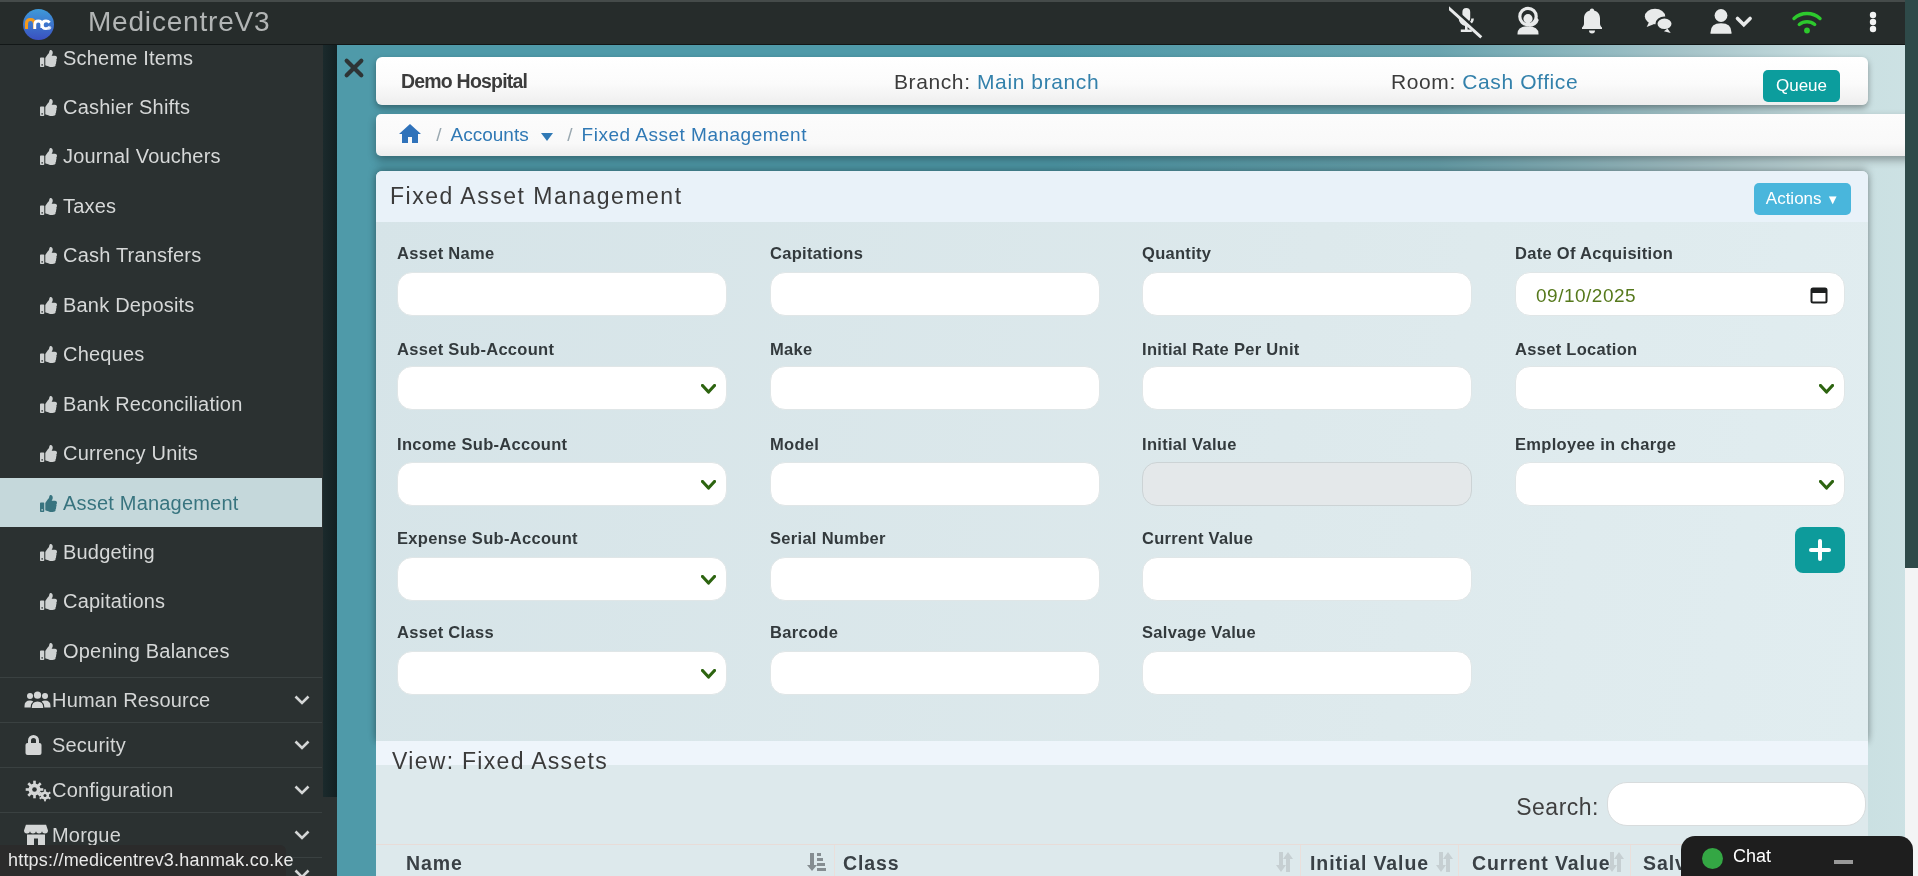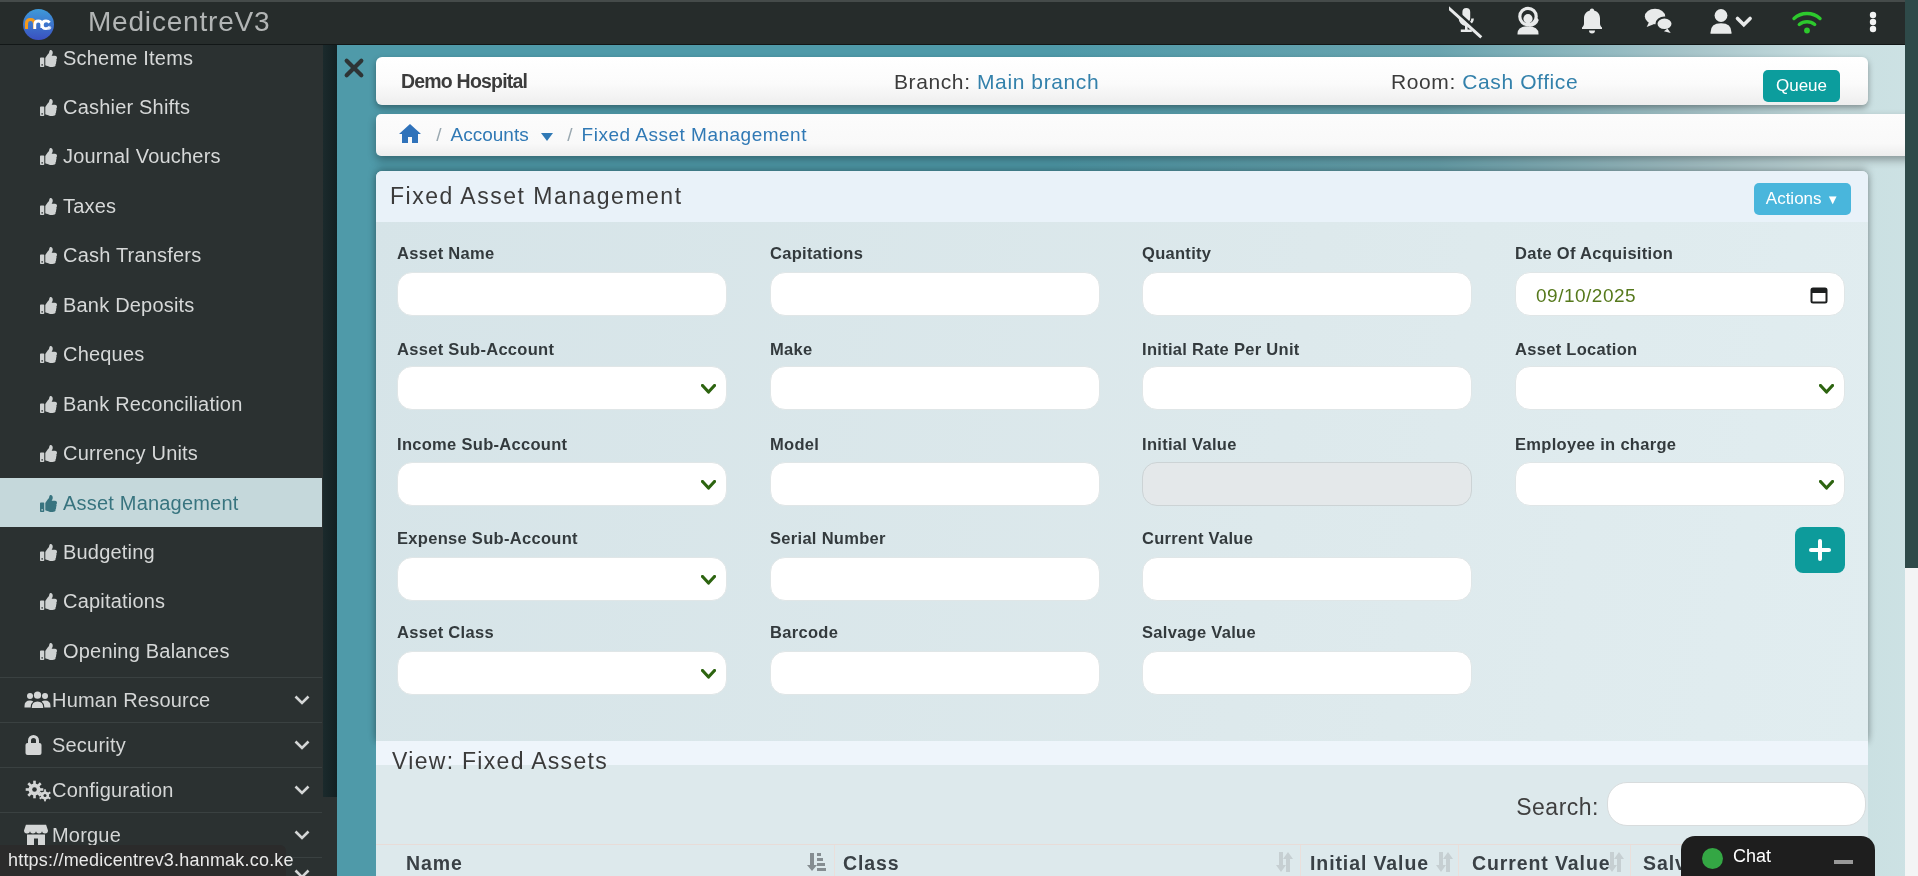--- a/index.html
+++ b/index.html
@@ -59,21 +59,21 @@
 .vhead .vtitle { position:absolute; left:16px; top:7px; font-size:23px; letter-spacing:1.3px; color:#3b3b3b; }
 .slabel { position:absolute; right:269px; top:53px; font-size:23px; letter-spacing:0.5px; color:#3f3f3f; }
 .sinput { position:absolute; left:1231px; top:41px; width:259px; height:44px; background:#fff; border:1px solid #d8dcdd; border-radius:20px; }
 .thead { position:absolute; left:0; top:103px; width:1492px; height:32px; border-top:1px solid #e8dcd8; }
 .th { position:absolute; top:7px; font-size:19.5px; font-weight:bold; letter-spacing:0.9px; color:#3a4146; white-space:nowrap; }
 .thsep { position:absolute; top:0; width:1px; height:32px; background:#eadfdb; }
 
 .vsb { position:absolute; left:1905px; top:0; width:13px; height:876px; background:#f3f5f5; z-index:40; }
 .vsb .thumb { position:absolute; left:0; top:0; width:13px; height:568px; background:#2e4a49; }
 
-.chat { position:absolute; left:1681px; top:836px; width:194px; height:40px; background:#1e1e1e; border-radius:14px 14px 0 0; z-index:50; }
+.chat { position:absolute; left:1681px; top:836px; width:232px; height:40px; background:#1e1e1e; border-radius:14px 14px 0 0; z-index:50; }
 .chat .dot { position:absolute; left:21px; top:12px; width:21px; height:21px; border-radius:50%; background:#34a744; }
 .chat .ctxt { position:absolute; left:52px; top:10px; color:#fff; font-size:18px; }
 .chat .min { position:absolute; left:153px; top:24px; width:19px; height:4px; background:#999; }
 
 .urlbar { position:absolute; left:0; top:845px; width:286px; height:31px; background:#2b2b2b; border-radius:0 6px 0 0; z-index:50; }
 .urlbar span { position:absolute; left:8px; top:5px; color:#e9e9e9; font-size:18px; letter-spacing:0.2px; white-space:nowrap; }
 </style>
 </head>
 <body>
 

